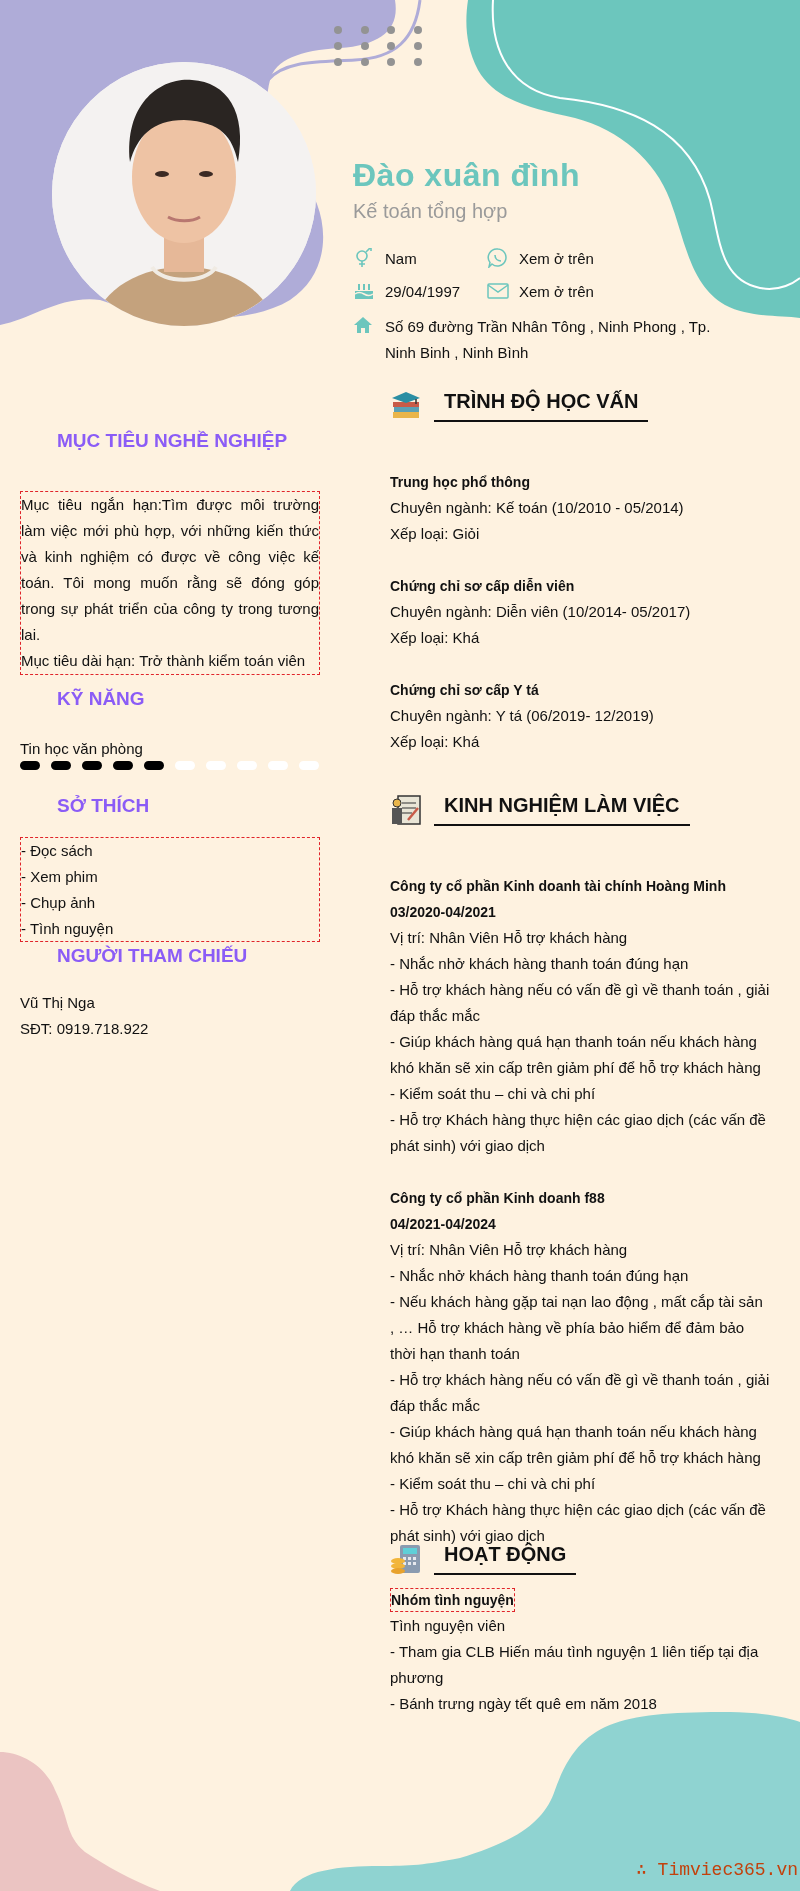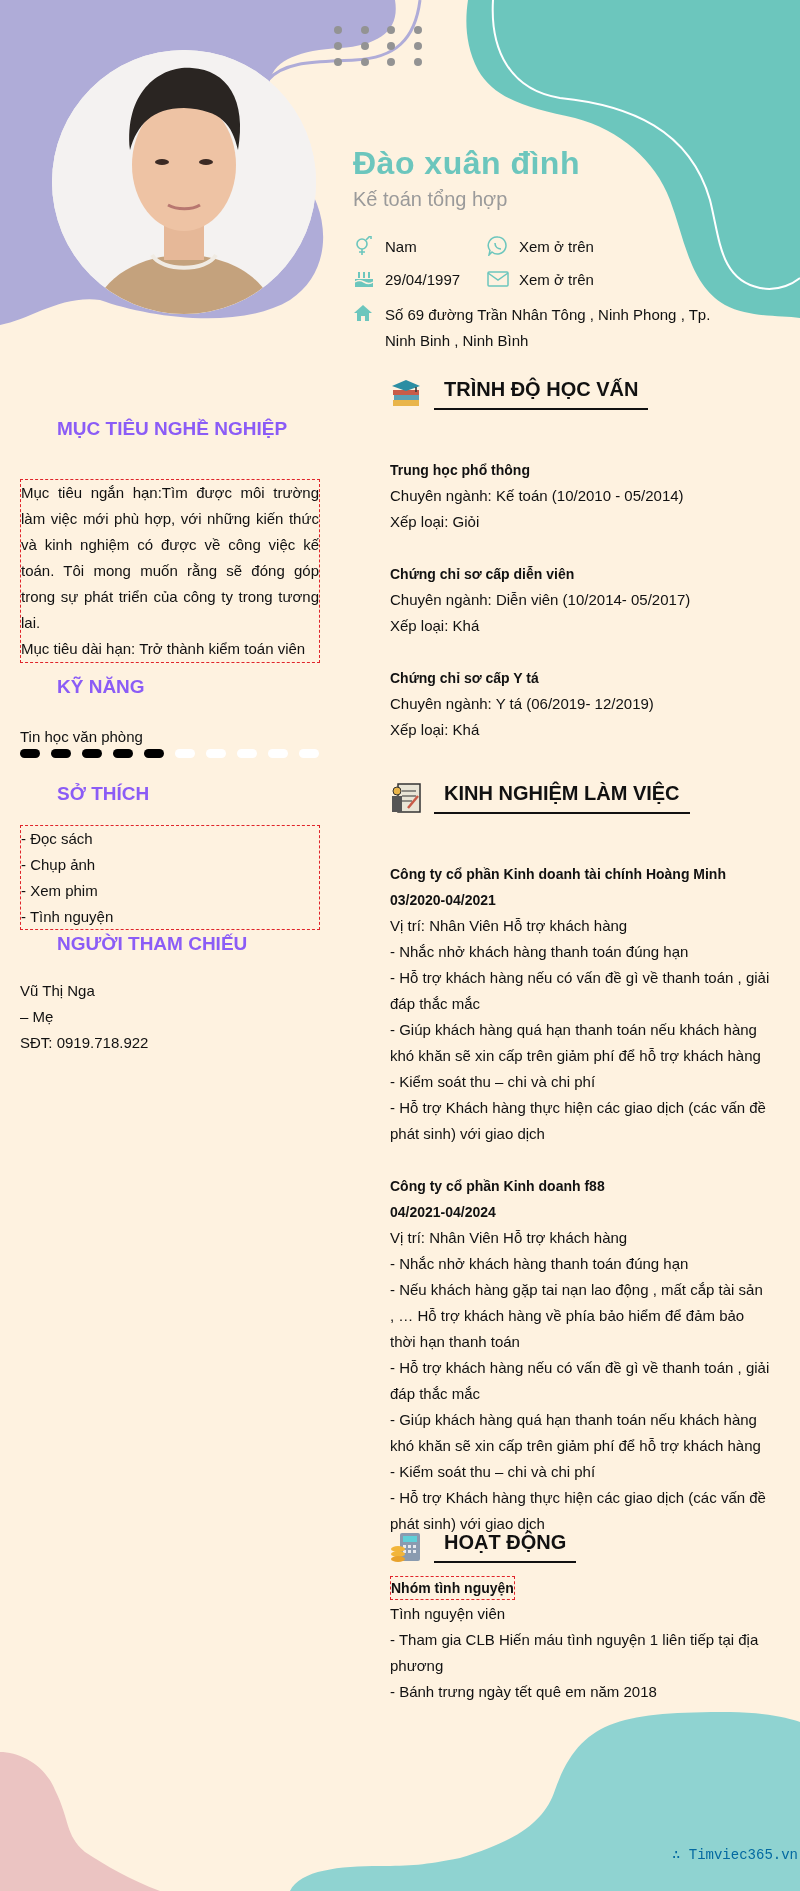--- a/index.html
+++ b/index.html
@@ -5,21 +5,21 @@
   * { box-sizing: border-box; margin: 0; padding: 0; }
   html, body { width: 800px; height: 1891px; }
   body {
     background: #fef2e0;
     font-family: "Liberation Sans", "DejaVu Sans", sans-serif;
     color: #111;
     position: relative;
     overflow: hidden;
   }
   .deco { position: absolute; left: 0; top: 0; pointer-events: none; }
-  .page { position: absolute; left: 0; top: 0; width: 800px; height: 1485px; }
+  .page { position: absolute; left: 0; top: 12px; width: 800px; height: 1485px; }
 
   
   .avatar {
     position: absolute; left: 52px; top: 50px; width: 264px; height: 264px;
     border-radius: 50%; background: #f4f2f1; overflow: hidden;
   }
 
   
   .name { position: absolute; left: 353px; top: 145px; font-size: 32px; font-weight: bold; color: #6cc6bd; letter-spacing: 0.5px; }
   .job { position: absolute; left: 353px; top: 188px; font-size: 20px; color: #9a9a9a; }
@@ -39,21 +39,21 @@
   .skillbar .off { background: #fff; }
 
   
   .rsec-head { position: absolute; left: 390px; display: flex; }
   .rsec-head .sicon { width: 32px; height: 32px; margin-right: 12px; }
   .rsec-head .st { font-size: 20px; font-weight: bold; color: #111; padding: 0 10px 4px 10px; border-bottom: 2px solid #111; margin-left: 0; }
   .rtext { position: absolute; left: 390px; width: 380px; font-size: 15px; line-height: 26px; }
   .b { font-weight: bold; font-size: 14px; }
   .gap { height: 26px; }
 
-  .footer-brand { position: absolute; right: 2px; top: 1846px; font-family: "Liberation Mono", "DejaVu Sans Mono", monospace; font-size: 14px; color: #0369a1; }
+  .footer-brand { position: absolute; right: 2px; top: 1846px; font-family: "Liberation Mono", "DejaVu Sans Mono", monospace; font-size: 18px; color: #c2410c; }
 </style>
 </head>
 <body>
 
 <svg class="deco" width="800" height="1891">
 
   <path d="M0 0 H395 C400 30 380 45 340 48 C300 50 275 60 270 80 C262 110 270 150 300 175 C330 210 335 270 290 300 C240 330 150 318 100 300 C60 295 30 320 0 325 Z" fill="#afacd8"></path>
 
   <path d="M268 80 C285 60 320 62 355 60 C395 58 415 40 420 0" fill="none" stroke="#afacd8" stroke-width="3"></path>
 
@@ -164,29 +164,28 @@
     <span class="off"></span>
       <span class="off"></span>
       <span class="off"></span>
       <span class="off"></span>
       <span class="off"></span>
   </div>
 
   <div class="lh" style="top:783px;">SỞ THÍCH</div>
   <div class="ltext dashbox" style="top:825px; height:105px;">
     <div>- Đọc sách</div>
+    <div>- Xem phim</div>
     <div>- Chụp ảnh</div>
-    <div>- Xem phim</div>
     <div>- Tình nguyện</div>
   </div>
 
   <div class="lh" style="top:933px;">NGƯỜI THAM CHIẾU</div>
   <div class="ltext" style="top:978px;">
     <div>Vũ Thị Nga</div>
-    <div>– Mẹ</div>
     <div>SĐT: 0919.718.922</div>
   </div>
 
   <div class="rsec-head" style="top:378px;">
     <span class="sicon">
       <svg width="32" height="32" viewBox="0 0 32 32">
           <rect x="3" y="12" width="26" height="5" fill="#c85b48"></rect>
           <rect x="4" y="17" width="25" height="5" fill="#5aa0b5"></rect>
           <rect x="3" y="22" width="26" height="6" fill="#e9b54a"></rect>
           <path d="M16 2 L30 8 L16 13 L2 8 Z" fill="#2b8ea3"></path>

